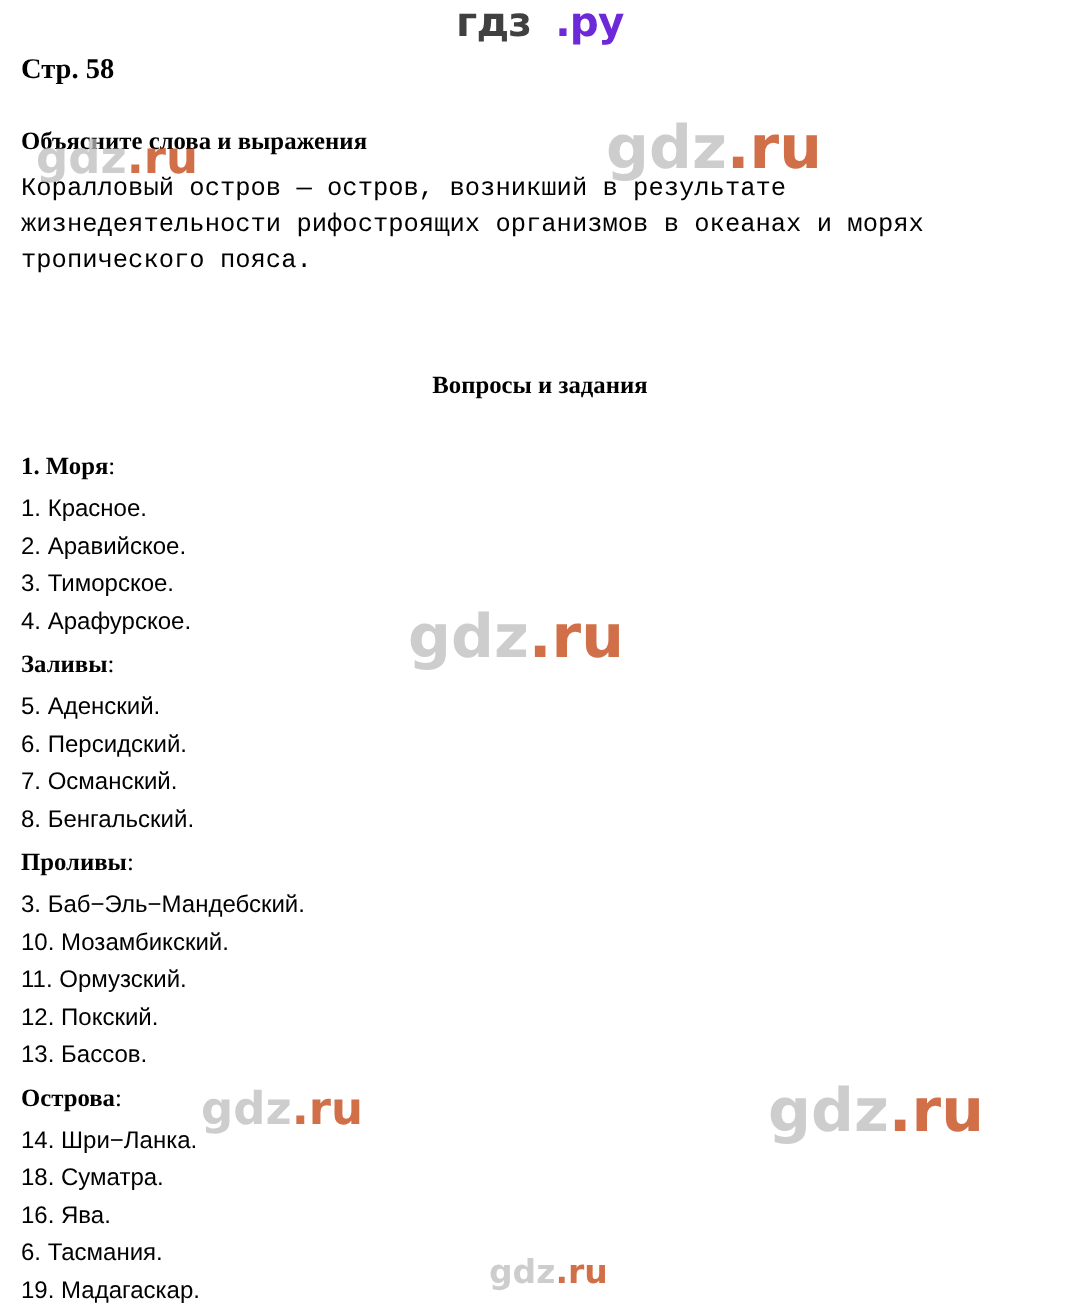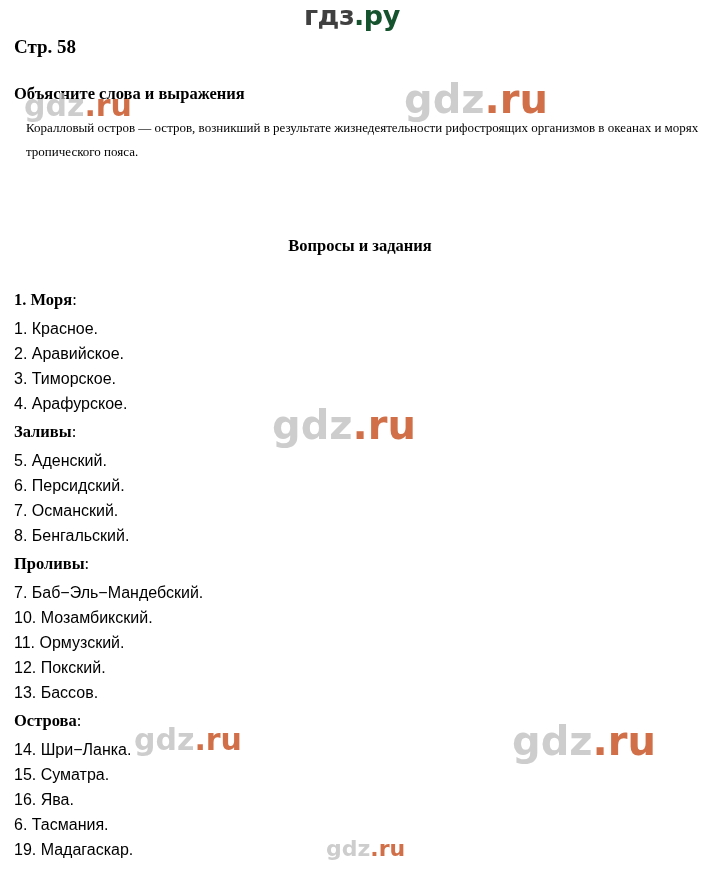--- a/index.html
+++ b/index.html
@@ -28,21 +28,21 @@
   .top-logo {
     position: absolute;
     left: 304px;
     top: 0px;
     font-family: "DejaVu Sans", sans-serif;
     font-weight: bold;
     font-size: 27px;
     color: #404040;
     letter-spacing: -0.5px;
   }
-  .top-logo .accent { color: #14532d; }
+  .top-logo .accent { color: #6d28d9; margin-left: 16px; }
 
   
   .content {
     position: absolute;
     left: 14px;
     top: 36px;
     width: 692px;
   }
 
   .page-num {
@@ -53,24 +53,24 @@
   }
 
   .section-head {
     font-family: "Liberation Serif", serif;
     font-weight: bold;
     font-size: 16.5px;
     margin: 0 0 11px 0;
   }
 
   .para {
-    font-family: Liberation Serif, serif;
-    font-size: 13px;
+    font-family: Liberation Mono, monospace;
+    font-size: 17px;
     line-height: 24px;
-    margin: 12px;
+    margin: 0;
     width: 688px;
   }
 
   .spacer-big { height: 60px; }
 
   .section-head2 {
     font-family: "Liberation Serif", serif;
     font-weight: bold;
     font-size: 16.5px;
     margin: 0 0 32px 0;
@@ -146,31 +146,31 @@
     <div class="list-block">
       <div class="grp-title"><b><span></span><span>Заливы</span></b><span>:</span></div>
       <div class="item">5. Аденский.</div>
       <div class="item">6. Персидский.</div>
       <div class="item">7. Османский.</div>
       <div class="item">8. Бенгальский.</div>
     </div>
 
     <div class="list-block">
       <div class="grp-title"><b><span></span><span>Проливы</span></b><span>:</span></div>
-      <div class="item">7. Баб−Эль−Мандебский.</div>
+      <div class="item">3. Баб−Эль−Мандебский.</div>
       <div class="item">10. Мозамбикский.</div>
       <div class="item">11. Ормузский.</div>
       <div class="item">12. Покский.</div>
       <div class="item">13. Бассов.</div>
     </div>
 
     <div class="list-block">
       <div class="grp-title"><b><span></span><span>Острова</span></b><span>:</span></div>
       <div class="item">14. Шри−Ланка.</div>
-      <div class="item">15. Суматра.</div>
+      <div class="item">18. Суматра.</div>
       <div class="item">16. Ява.</div>
       <div class="item">6. Тасмания.</div>
       <div class="item">19. Мадагаскар.</div>
     </div>
 
   </div>
 
   <div class="wm wm-1"><span>gdz</span><span class="accent">.ru</span></div>
   <div class="wm wm-2"><span>gdz</span><span class="accent">.ru</span></div>
   <div class="wm wm-3"><span>gdz</span><span class="accent">.ru</span></div>

